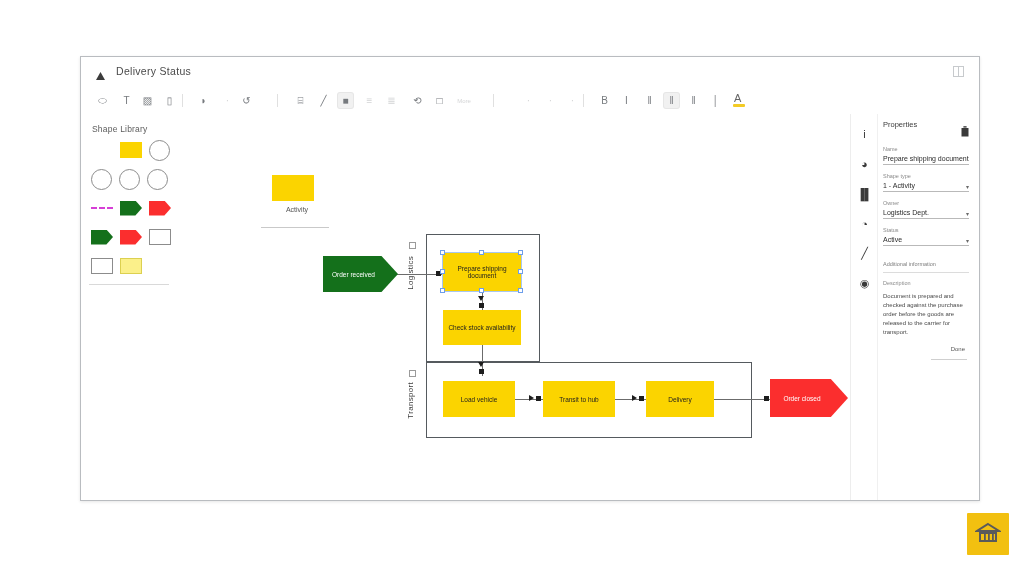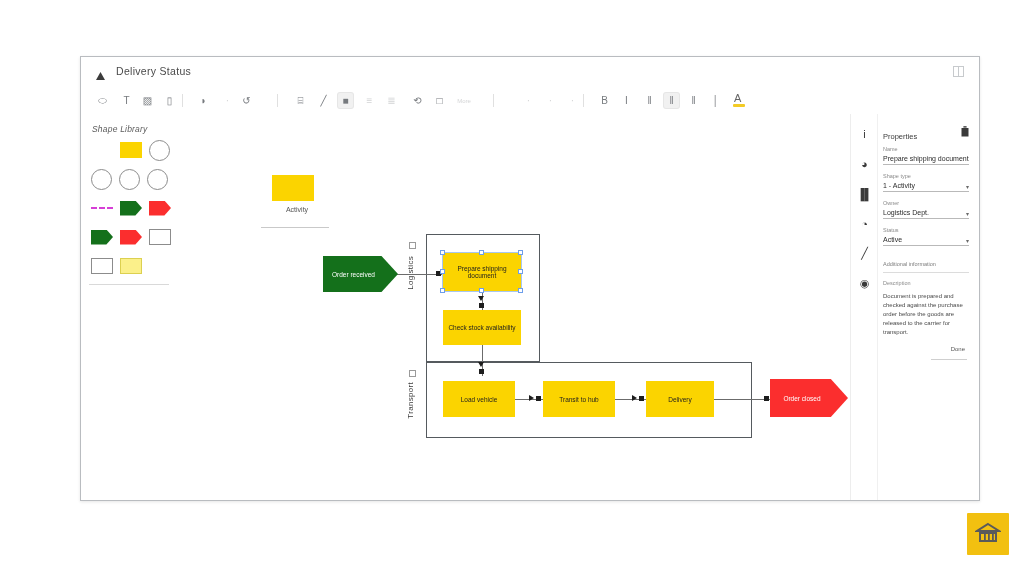--- a/index.html
+++ b/index.html
@@ -131,21 +131,20 @@
   }
 
   
   .left-panel {
     position: absolute;
     left: 0; top: 57px;
     width: 97px;
     height: 386px;
     background: #ffffff;
     border-right: 1px solid #ededed;
-    font-style: italic;
   }
   .left-title {
     position: absolute;
     left: 11px; top: 10px;
     font-size: 8.5px;
     color: #5c5c5c;
     letter-spacing: .2px;
     filter: blur(0.6px);
     white-space: nowrap;
   }
@@ -346,21 +345,21 @@
     font-size: 11px;
     color: #3a3a3a;
   }
   .rp-body {
     position: absolute;
     left: 26px; top: 0;
     right: 4px; height: 100%;
   }
   .rp-title {
     position: absolute;
-    left: 6px; top: 18px;
+    left: 6px; top: 6px;
     font-size: 7.5px;
     color: #3c3c3c;
     filter: blur(0.6px);
     white-space: nowrap;
   }
   .rp-trash {
     position: absolute;
     right: 6px; top: 9px;
     width: 8px; height: 11px;
     color: #3a3a3a;

